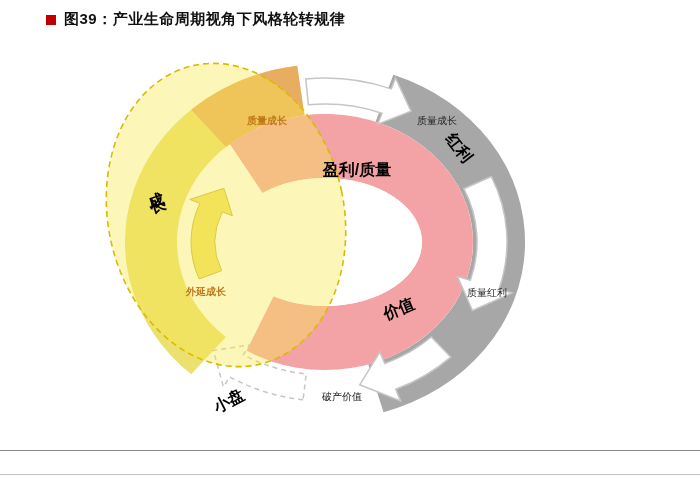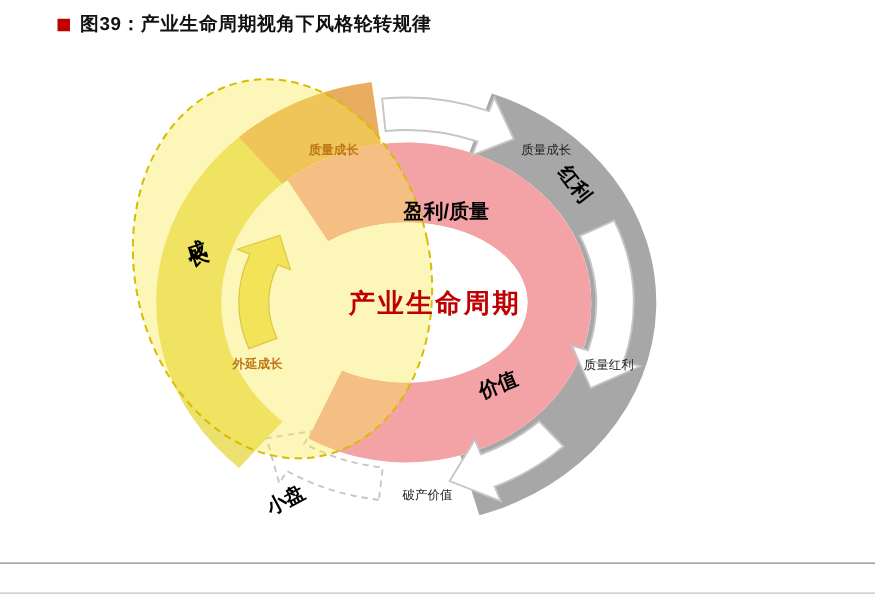--- a/index.html
+++ b/index.html
@@ -49,18 +49,17 @@
   <span class="lbl orange" style="left:267px;top:121px">质量成长</span>
   <span class="lbl" style="left:437px;top:121px">质量成长</span>
   <span class="lbl bold" style="left:357px;top:170px">盈利/质量</span>
   <span class="lbl bold" style="left:459px;top:148px;transform:translate(-50%,-50%) rotate(52deg)">红利</span>
   <span class="lbl" style="left:487px;top:293px">质量红利</span>
   <span class="lbl bold" style="left:399px;top:309px;transform:translate(-50%,-50%) rotate(-22deg)">价值</span>
   <span class="lbl" style="left:342px;top:397px">破产价值</span>
   <span class="lbl bold" style="left:229px;top:401px;transform:translate(-50%,-50%) rotate(-28deg)">小盘</span>
   <span class="lbl orange" style="left:206px;top:292px">外延成长</span>
   <span class="lbl bold" style="left:151px;top:185px;writing-mode:vertical-rl;letter-spacing:5px;transform:translate(-50%,-50%) rotate(-18deg)">成长</span>
-  <span class="lbl center-label" style="left:348px;top:243px">产业生命周期</span>
 
   <div class="footer-rule"></div>
   <div class="bottom-rule"></div>
 
 </div>
 
 </body></html>

